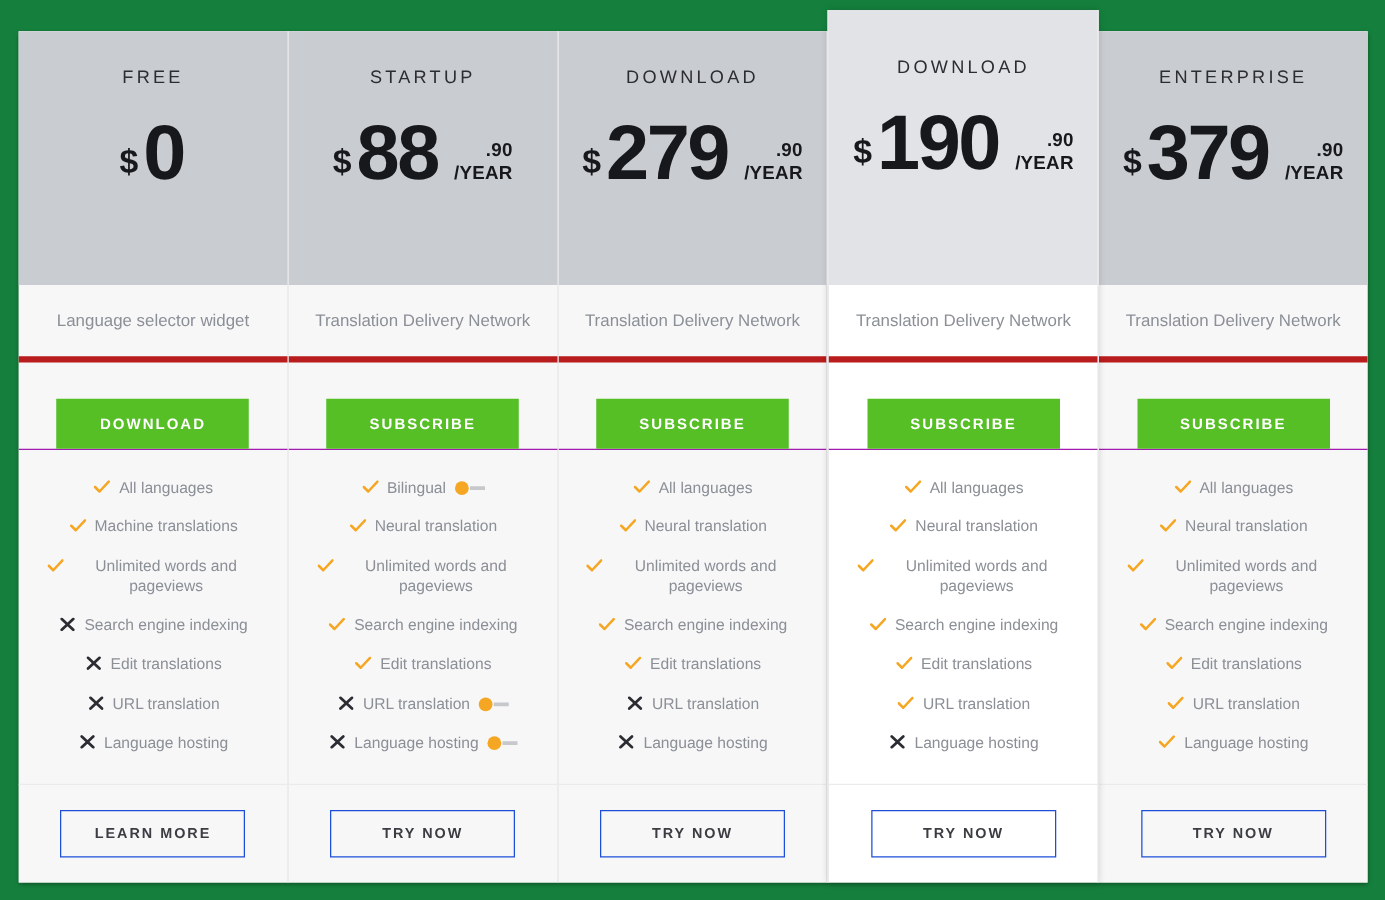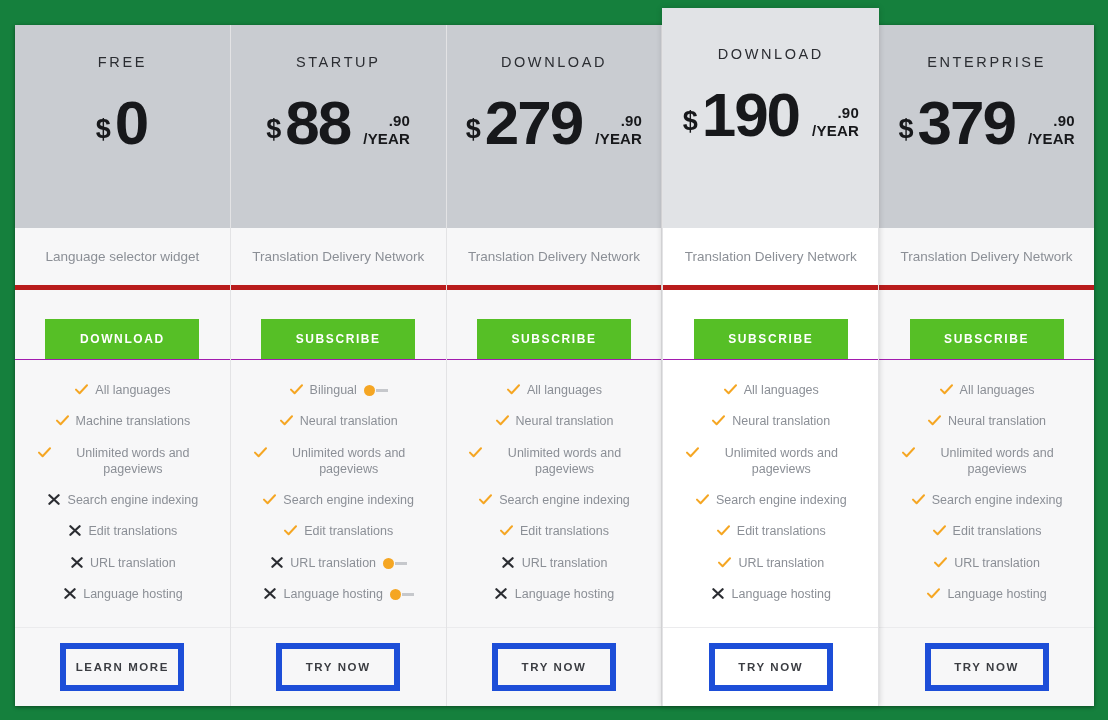--- a/index.html
+++ b/index.html
@@ -207,28 +207,28 @@
   .plan-footer {
     height: 78px;
     flex: none;
     display: flex;
     align-items: center;
     justify-content: center;
   }
   .btn-secondary {
     display: inline-block;
     background: transparent;
-    border: 6px solid #1d4ed8;
+    border: 1px solid #1d4ed8;
     color: #3b3d42;
     font-family: inherit;
     font-size: 11.5px;
     font-weight: 700;
     letter-spacing: 1.6px;
     padding: 12px 0;
-    width: 124px;
+    width: 148px;
     text-align: center;
     cursor: pointer;
   }
 </style>
 </head>
 <body>
 
 <div id="stage">
   <div id="pricing-table">
       <div class="plan">

